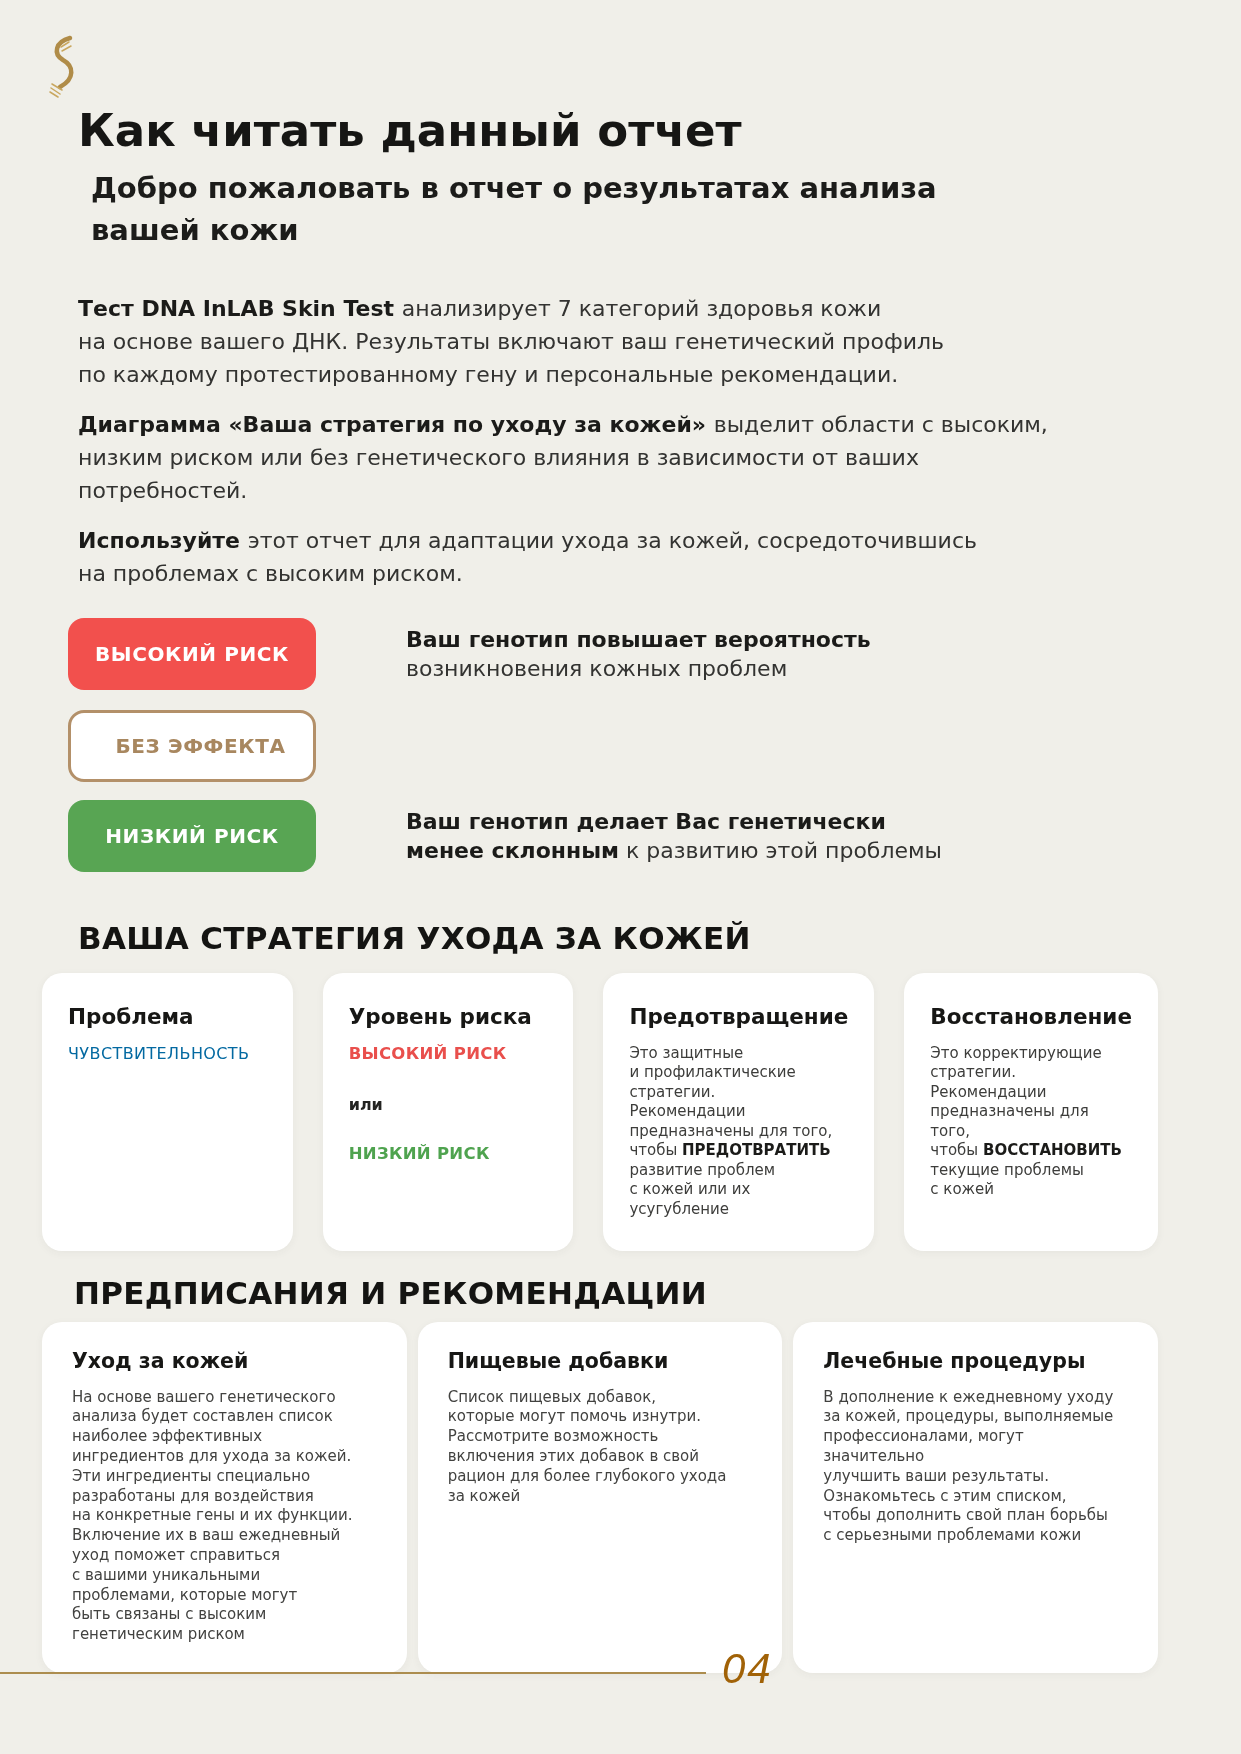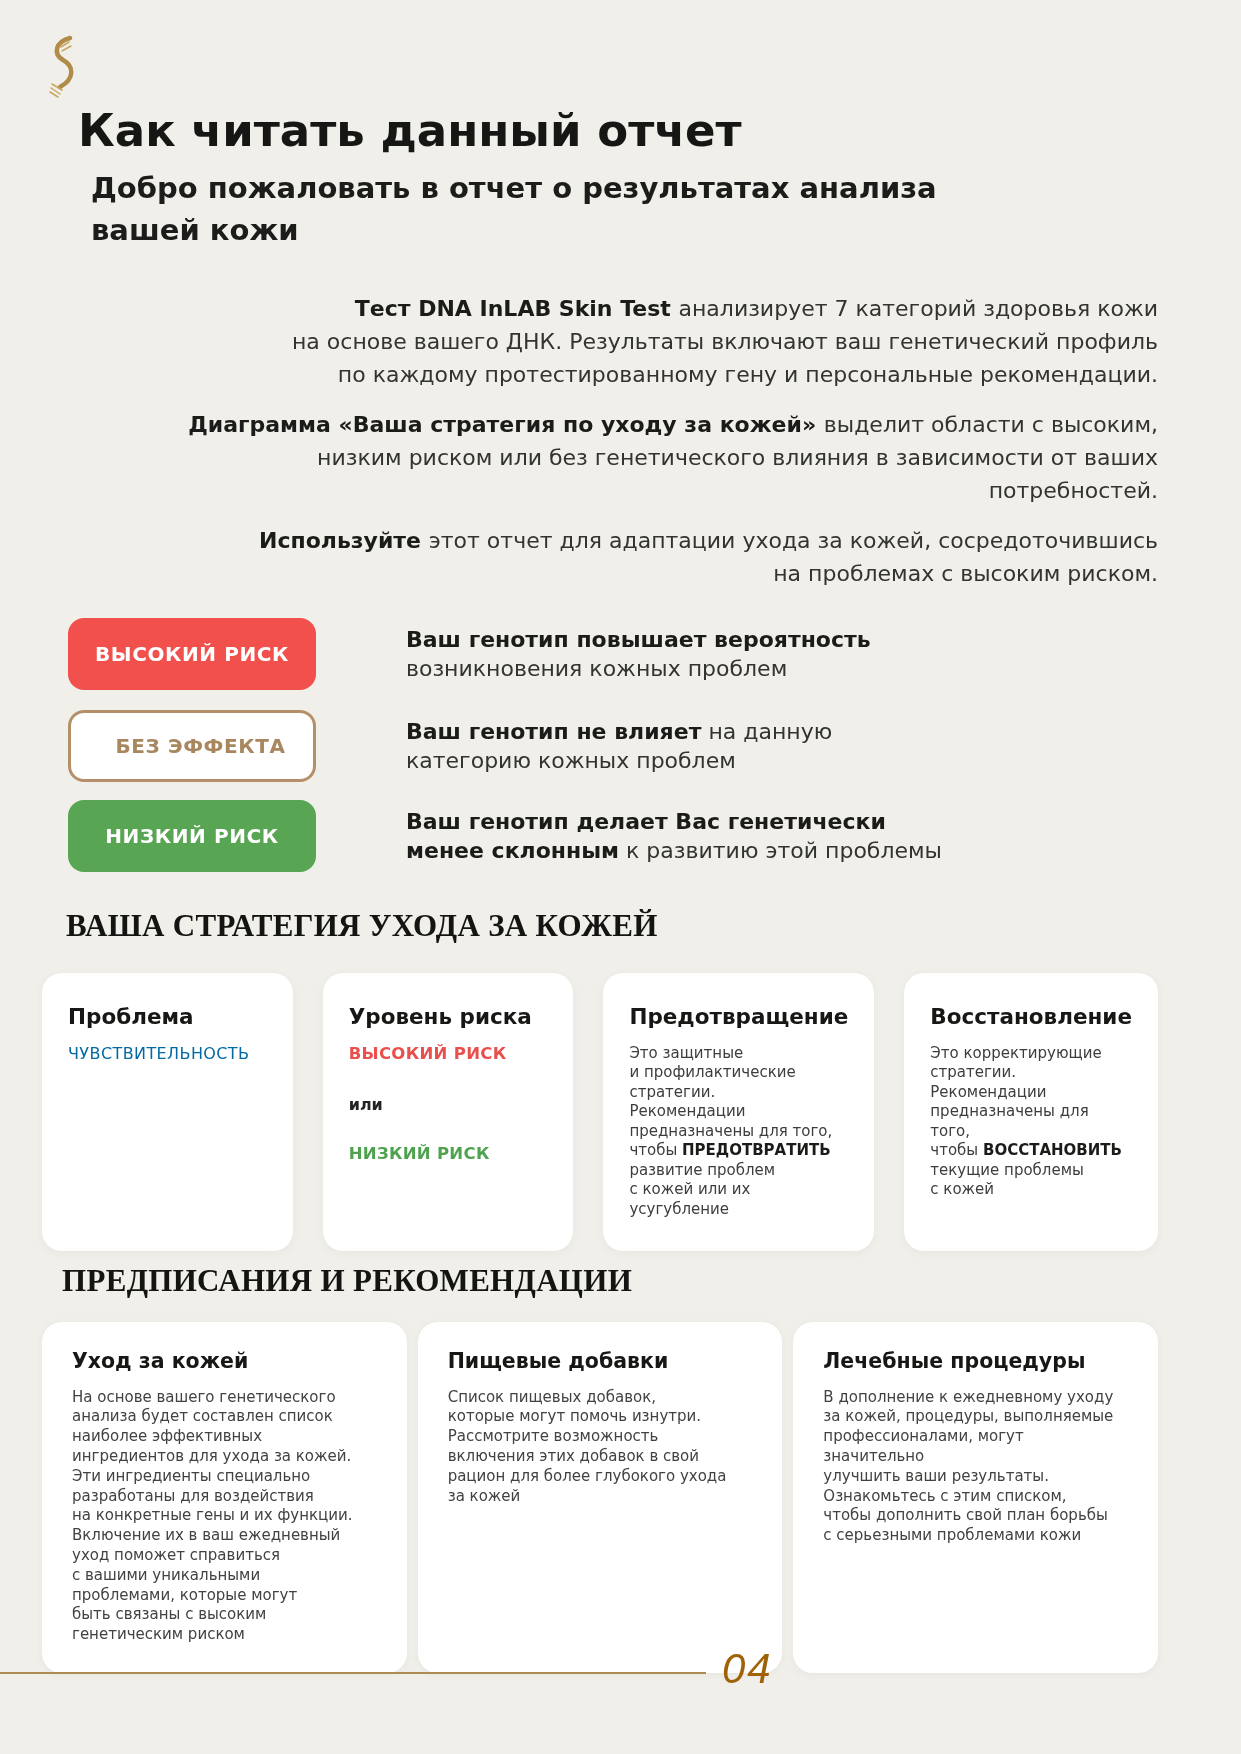--- a/index.html
+++ b/index.html
@@ -23,21 +23,20 @@
   .subtitle{
     position:absolute;left:78px;top:154px;margin:13px;
     font-size:29px;font-weight:700;color:#1c1c1a;
     line-height:1.45;white-space:pre-line;max-width:1000px;
   }
 
   .intro{position:absolute;left:78px;top:292px;width:1080px;}
   .intro p{
     margin:0 0 17px 0;font-size:22px;line-height:1.5;color:#333331;
     white-space:pre-line;
-    text-align:right;
   }
   .intro p b{color:#1b1b19;}
 
   .legend{position:absolute;left:68px;top:618px;width:1100px;}
   .legend-row{position:absolute;left:0;display:flex;align-items:center;}
   .legend-row.r1{top:0;}
   .legend-row.r2{top:92px;}
   .legend-row.r3{top:182px;}
   .badge{
     width:248px;height:72px;border-radius:16px;
@@ -48,22 +47,22 @@
   .badge-high{background:#f2504d;color:#ffffff;}
   .badge-none{background:#ffffff;color:#a8875f;border:3px solid #b39069;padding-left:17px;}
   .badge-low{background:#58a553;color:#ffffff;}
   .legend-desc{
     margin-left:90px;font-size:22px;line-height:1.32;color:#333331;
     white-space:pre-line;
   }
   .legend-desc b{color:#1b1b19;}
 
   .section-title{
-    position:absolute;margin:0;
-    font-size:31px;font-weight:700;color:#141412;letter-spacing:0.3px;font-family:Liberation Serif, serif;
+    position:absolute;margin:12px;
+    font-size:31px;font-weight:700;color:#141412;letter-spacing:0.3px;
   }
   .section-title.s1{left:66px;top:908px;}
   .section-title.s2{left:62px;top:1263px;}
 
   .cards-row{position:absolute;left:42px;width:1116px;display:grid;}
   .cards-row.row1{top:973px;height:257px;grid-template-columns:repeat(4,1fr);gap:30px;}
   .cards-row.row2{top:1322px;height:323px;grid-template-columns:repeat(3,1fr);gap:11px;}
   .card{
     background:#ffffff;border-radius:20px;
     padding:32px 26px;box-sizing:border-box;
@@ -124,22 +123,20 @@
   </div>
 
   <div class="legend">
     <div class="legend-row r1">
       <div class="badge badge-high">ВЫСОКИЙ РИСК</div>
       <div class="legend-desc"><b>Ваш генотип повышает вероятность</b>
 возникновения кожных проблем</div>
     </div>
     <div class="legend-row r2">
       <div class="badge badge-none">БЕЗ ЭФФЕКТА</div>
-      <div class="legend-desc"><b>Ваш генотип не влияет</b> на данную
-категорию кожных проблем</div>
     </div>
     <div class="legend-row r3">
       <div class="badge badge-low">НИЗКИЙ РИСК</div>
       <div class="legend-desc"><b>Ваш генотип делает Вас генетически
 менее склонным</b> к развитию этой проблемы</div>
     </div>
   </div>
 
   <h3 class="section-title s1">ВАША СТРАТЕГИЯ УХОДА ЗА КОЖЕЙ</h3>
 

